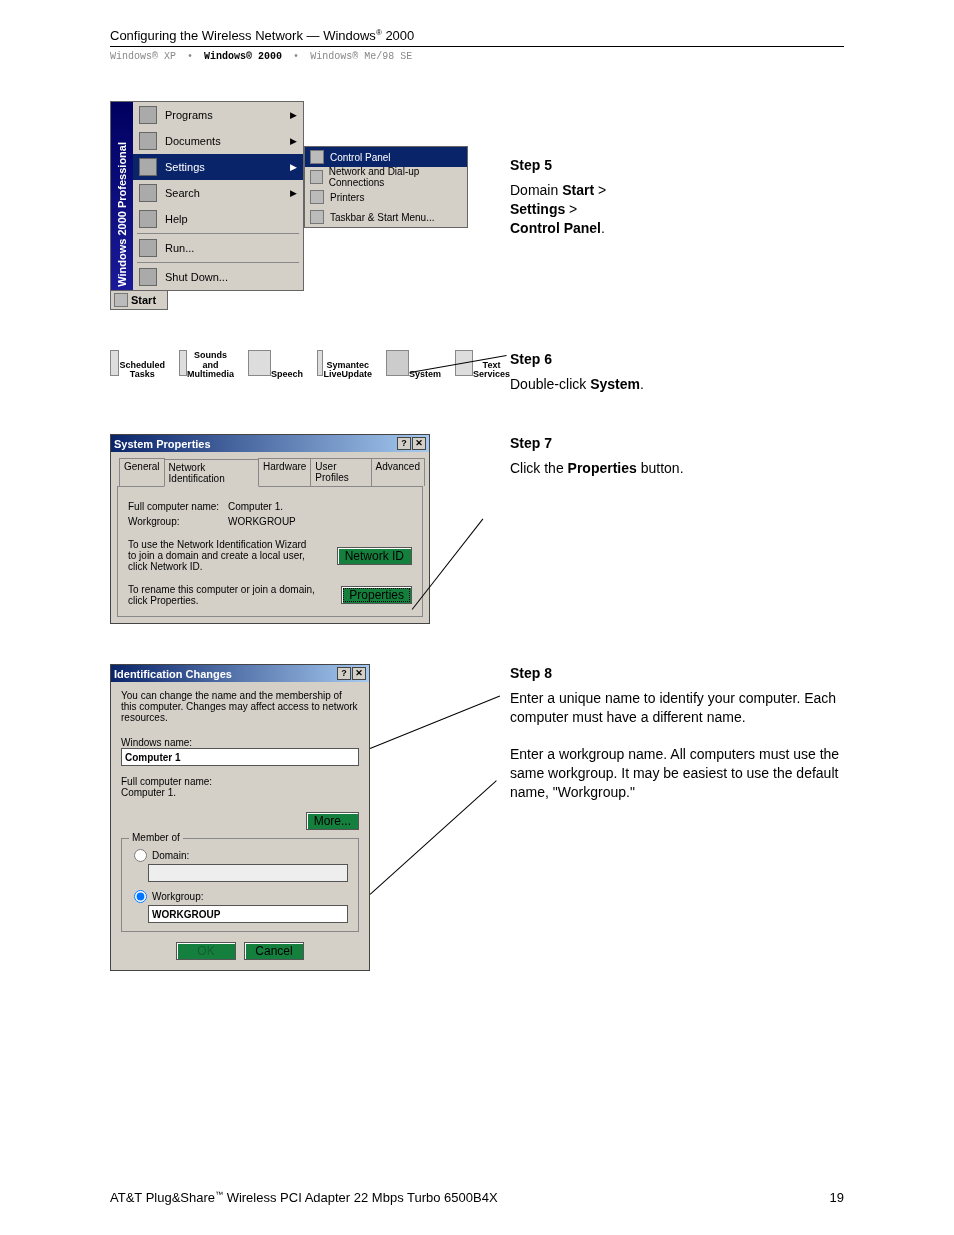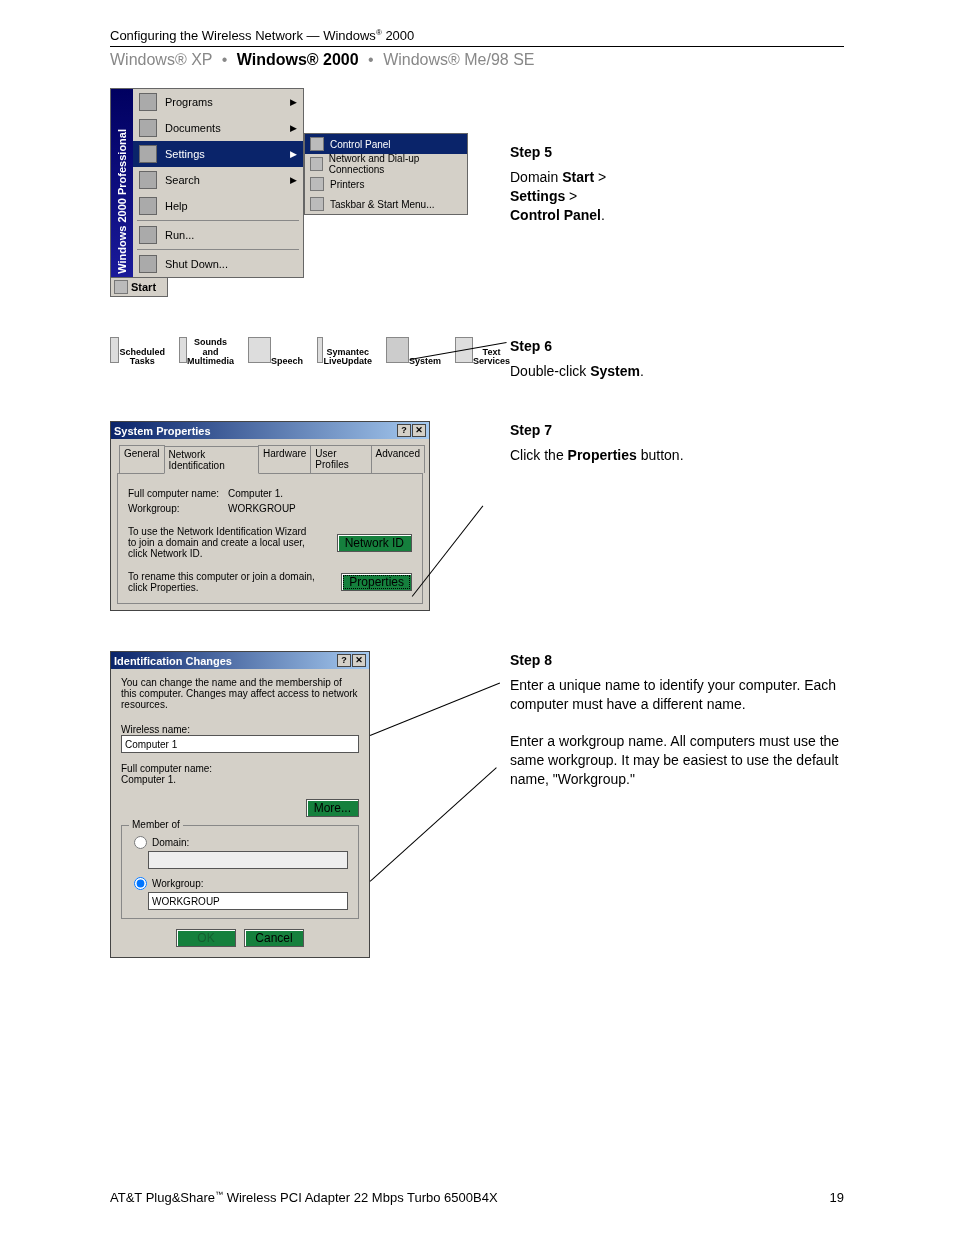--- a/index.html
+++ b/index.html
@@ -17,23 +17,24 @@
   }
   .header-title {
     font-size: 13px;
     color: #000;
     border-bottom: 1px solid #000;
     padding-bottom: 3px;
     margin-bottom: 4px;
   }
   .header-title sup { font-size: 8px; }
   .header-sub {
-    font-size: 16px;
+    font-size: 10px;
     color: #888;
-    margin-bottom: 19px;
+    margin-bottom: 39px;
+    font-family: Liberation Mono, monospace;
   }
   .header-sub .active { font-weight: bold; color: #000; }
   .header-sub .dot { padding: 0 5px; }
   .row {
     display: flex;
     align-items: flex-start;
     margin-bottom: 40px;
   }
   .shot-col { width: 380px; flex-shrink: 0; position: relative; }
   .text-col { padding-left: 20px; flex: 1; font-size: 14px; line-height: 1.35; }
@@ -109,21 +110,21 @@
   .infoline { display: flex; margin-bottom: 6px; }
   .infoline .ic { width: 28px; height: 24px; background: #ccc; border: 1px solid #888; margin-right: 8px; flex-shrink:0;}
   .krow { display: flex; margin: 4px 0; }
   .krow .k { width: 100px; }
   .btnrow { display: flex; align-items: center; margin-top: 12px; }
   .wbtn { border: 1px solid #555; background: #15803d; padding: 1px 7px; font-size: 12px; font-family: inherit; box-shadow: 1px 1px 0 #fff inset; }
   .wbtn.dotted { outline: 1px dotted #000; outline-offset: -3px; }
 
   
   .idwin { width: 260px; }
-  .field { width: 100%; height: 18px; border: 1px solid #555; background: #fff; font-size: 10px; padding: 1px 3px; font-family: inherit; }
+  .field { width: 100%; height: 18px; border: 1px solid #555; background: #fff; font-size: 10px; padding: 1px 3px; font-family: inherit; font-weight: bold; }
   .group { border: 1px solid #888; padding: 6px 8px 8px 8px; margin-top: 8px; position: relative; }
   .group-label { position: absolute; top: -7px; left: 7px; background: #d4d0c8; padding: 0 3px; font-size: 10px;}
   .radio-row { display: flex; align-items: center; margin: 4px 0 2px 4px; font-size: 10px;}
   .radio-row input { margin-right: 5px; }
   .okrow { display: flex; justify-content: center; gap: 8px; padding: 10px 0; }
 
   
   .pointer-line {
     position: absolute; background: #000; transform-origin: left center;
     height: 0.7px;
@@ -324,21 +325,21 @@
       <div class="win idwin">
         <div class="titlebar">
           <span>Identification Changes</span>
           <div class="tbtns">
             <div class="tbtn">?</div>
             <div class="tbtn">✕</div>
           </div>
         </div>
         <div style="padding:8px 10px 0 10px;">
           <div style="margin-bottom:14px;">You can change the name and the membership of this computer. Changes may affect access to network resources.</div>
-          <div>Wireless name:</div>
+          <div>Windows name:</div>
           <input class="field" value="Computer 1" style="">
           <div style="margin-top:10px;">Full computer name:</div>
           <div>Computer 1.</div>
           <div style="text-align:right;margin-top:14px;">
             <button class="wbtn">More...</button>
           </div>
           <div class="group">
             <span class="group-label">Member of</span>
             <div class="radio-row">
               <input type="radio" name="mo" style="">

